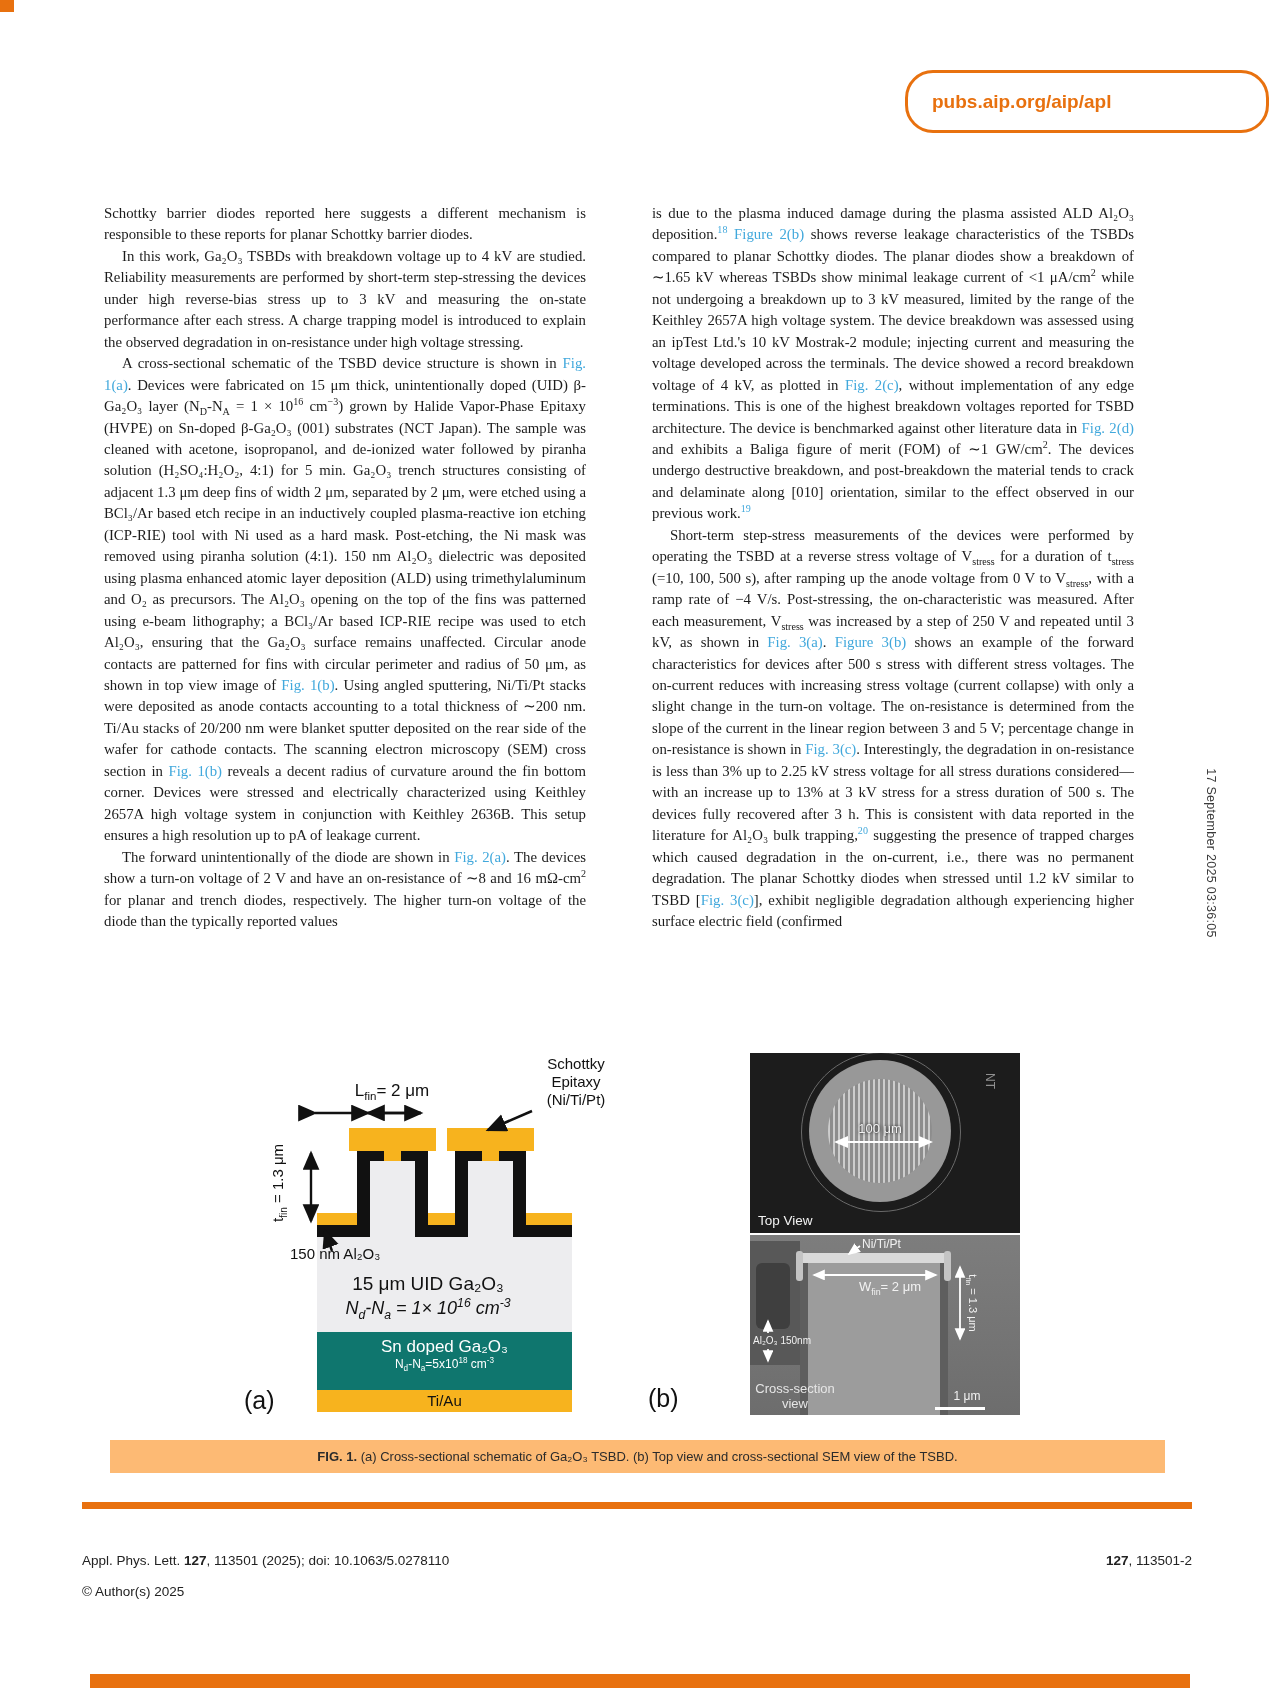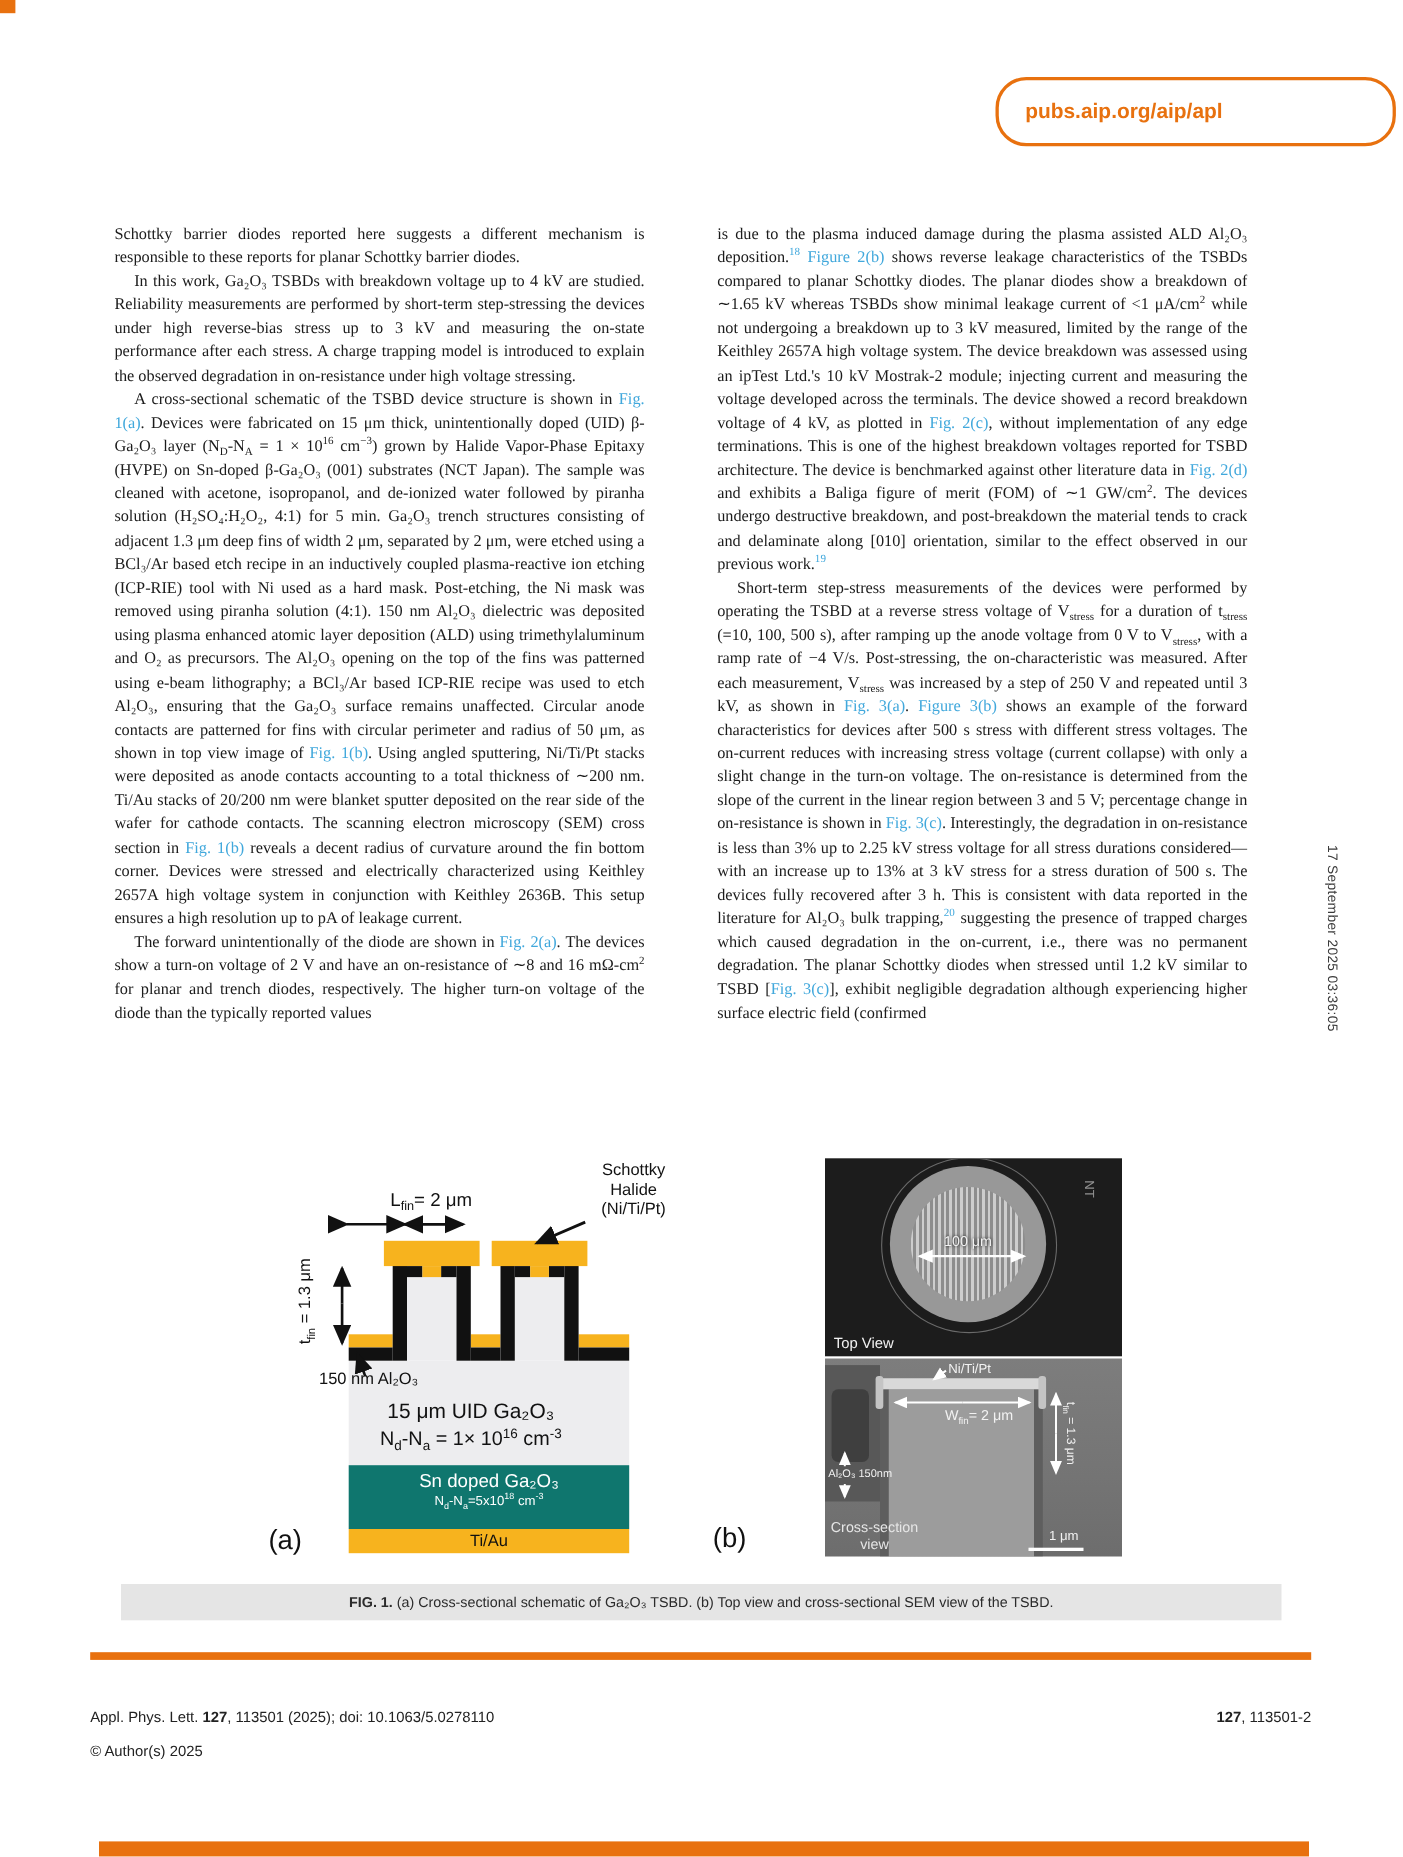--- a/index.html
+++ b/index.html
@@ -23,21 +23,21 @@
   .sub{vertical-align:sub;font-size:68%;line-height:0;}
   .b{font-weight:bold;}
   
   .lab{color:#111;}
   .ctr{text-align:center;}
   .rot-ccw{transform:rotate(-90deg);}
   .rot-cw{transform:rotate(90deg);}
   
   .sem-txt{color:#f2f2f2;}
   
-  .cap-bar{background:#e5e5e5;color:#2b2b2b;font-size:13px;}
+  .cap-bar{background:#fdba74;color:#2b2b2b;font-size:13px;}
   
   .foot{color:#222;font-size:13.5px;}
   .rule{background:#E8710F;}
   .ts{color:#3a3a3a;font-size:12.5px;letter-spacing:.3px;white-space:nowrap;}
 </style>
 </head>
 <body>
 
 <div id="page">
 
@@ -88,27 +88,27 @@
     <div class="abs" style="left:252px;top:106px;width:17px;height:10px;background:#F7B31E;"></div>
 
     <div class="abs ctr" style="left:87px;top:287px;width:255px;height:58px;background:#0f766e;color:#fff;">
       <div style="font-size:17px;margin-top:5px;">Sn doped Ga₂O₃</div>
       <div style="font-size:12px;"><span>N</span><span class="sub">d</span><span>-N</span><span class="sub">a</span><span>=5x10</span><span class="sup">18</span><span> cm</span><span class="sup">-3</span></div>
     </div>
     <div class="abs ctr" style="left:87px;top:345px;width:255px;height:22px;background:#F7B31E;color:#111;font-size:15px;line-height:22px;">Ti/Au</div>
 
     <div class="abs ctr lab" style="left:87px;top:228px;width:222px;height:56px;">
       <div style="font-size:19px;">15 μm UID Ga₂O₃</div>
-      <div style="font-size:18px;margin-top:3px;"><span>N</span><span class="sub">d</span><span>-N</span><span class="sub">a</span><span> = 1× 10</span><span class="sup">16</span><span> cm</span><span class="sup">-3</span></div>
+      <div style="font-size:18px;margin-top:3px;font-style:italic;"><span>N</span><span class="sub">d</span><span>-N</span><span class="sub">a</span><span> = 1× 10</span><span class="sup">16</span><span> cm</span><span class="sup">-3</span></div>
     </div>
 
     <div class="abs ctr lab" style="left:108px;top:36px;width:108px;height:22px;font-size:17px;"><span>L</span><span class="sub">fin</span><span>= 2 μm</span></div>
     <div class="abs ctr lab" style="left:290px;top:10px;width:112px;height:60px;font-size:15px;line-height:18px;">
       <div>Schottky</div>
-      <div>Halide</div>
+      <div>Epitaxy</div>
       <div>(Ni/Ti/Pt)</div>
     </div>
     <div class="abs ctr lab rot-ccw" style="left:-10px;top:127px;width:120px;height:22px;font-size:15px;"><span>t</span><span class="sub">fin</span><span> = 1.3 μm</span></div>
     <div class="abs lab" style="left:60px;top:200px;width:140px;height:20px;font-size:15px;">150 nm Al₂O₃</div>
     <div class="abs lab" style="left:14px;top:341px;width:50px;height:28px;font-size:25px;">(a)</div>
 
     <svg class="abs" style="left:0;top:0;" width="410" height="370">
       <defs>
         <marker id="ab" markerWidth="9" markerHeight="8" refX="7" refY="3.5" orient="auto">
           <path d="M0,0 L8,3.5 L0,7 z" fill="#111"></path>

